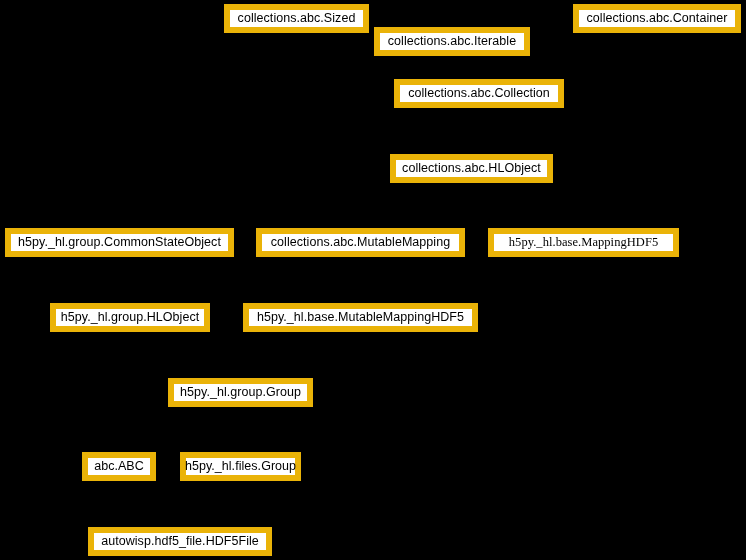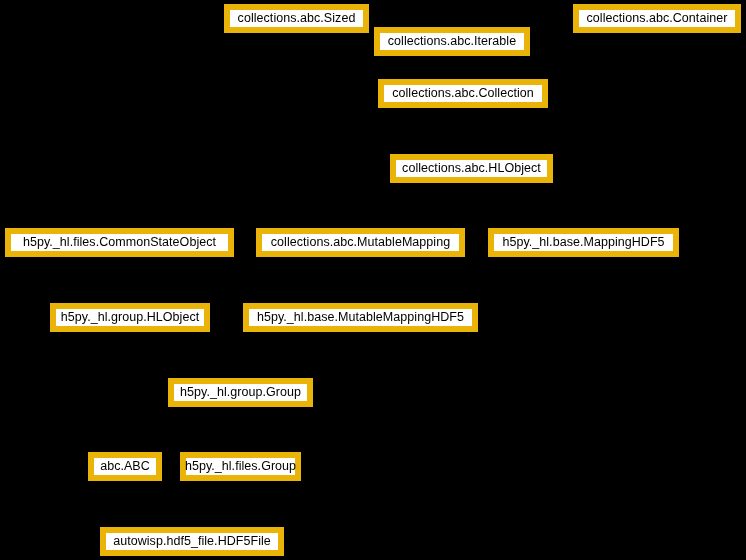--- a/index.html
+++ b/index.html
@@ -55,24 +55,24 @@
       <path d="M583.5,257 C583.5,280 360.5,280 360.5,303" stroke="#000000" stroke-width="1" fill="none"></path>
       <path d="M130,332 C130,355 240.5,355 240.5,378" stroke="#000000" stroke-width="1" fill="none"></path>
       <path d="M360.5,332 C360.5,355 240.5,355 240.5,378" stroke="#000000" stroke-width="1" fill="none"></path>
       <path d="M240.5,407 C240.5,429.5 240.5,429.5 240.5,452" stroke="#000000" stroke-width="1" fill="none"></path>
       <path d="M118,481 C118,504 180,504 180,527" stroke="#000000" stroke-width="1" fill="none"></path>
       <path d="M240.5,481 C240.5,504 180,504 180,527" stroke="#000000" stroke-width="1" fill="none"></path>
     </svg>
 <div class="node" style="left: 224px; top: 4px; width: 145px; height: 29px;">collections.abc.Sized</div>
     <div class="node" style="left: 374px; top: 4px; width: 156px; height: 29px; margin-top: 23px;">collections.abc.Iterable</div>
     <div class="node" style="left: 573px; top: 4px; width: 168px; height: 29px;">collections.abc.Container</div>
-    <div class="node" style="left: 378px; top: 79px; width: 170px; height: 29px;">collections.abc.Collection</div>
+    <div class="node" style="left: 394px; top: 79px; width: 170px; height: 29px;">collections.abc.Collection</div>
     <div class="node" style="left: 390px; top: 154px; width: 163px; height: 29px;">collections.abc.HLObject</div>
-    <div class="node" style="left: 5px; top: 228px; width: 229px; height: 29px;">h5py._hl.files.CommonStateObject</div>
+    <div class="node" style="left: 5px; top: 228px; width: 229px; height: 29px;">h5py._hl.group.CommonStateObject</div>
     <div class="node" style="left: 256px; top: 228px; width: 209px; height: 29px;">collections.abc.MutableMapping</div>
-    <div class="node" style="left: 488px; top: 228px; width: 191px; height: 29px;">h5py._hl.base.MappingHDF5</div>
+    <div class="node" style="left: 488px; top: 228px; width: 191px; height: 29px; font-family: Liberation Serif, serif;">h5py._hl.base.MappingHDF5</div>
     <div class="node" style="left: 50px; top: 303px; width: 160px; height: 29px;">h5py._hl.group.HLObject</div>
     <div class="node" style="left: 243px; top: 303px; width: 235px; height: 29px;">h5py._hl.base.MutableMappingHDF5</div>
     <div class="node" style="left: 168px; top: 378px; width: 145px; height: 29px;">h5py._hl.group.Group</div>
-    <div class="node" style="left: 88px; top: 452px; width: 74px; height: 29px;">abc.ABC</div>
+    <div class="node" style="left: 82px; top: 452px; width: 74px; height: 29px;">abc.ABC</div>
     <div class="node" style="left: 180px; top: 452px; width: 121px; height: 29px;">h5py._hl.files.Group</div>
-    <div class="node" style="left: 100px; top: 527px; width: 184px; height: 29px;">autowisp.hdf5_file.HDF5File</div>
+    <div class="node" style="left: 88px; top: 527px; width: 184px; height: 29px;">autowisp.hdf5_file.HDF5File</div>
   </div>
 
 </body></html>

